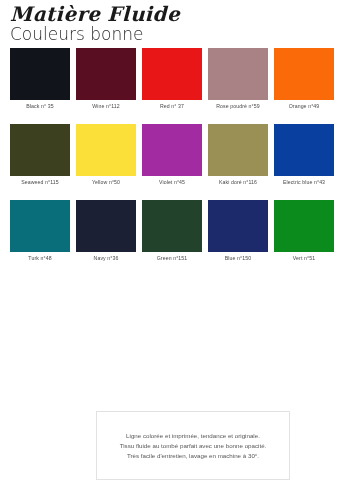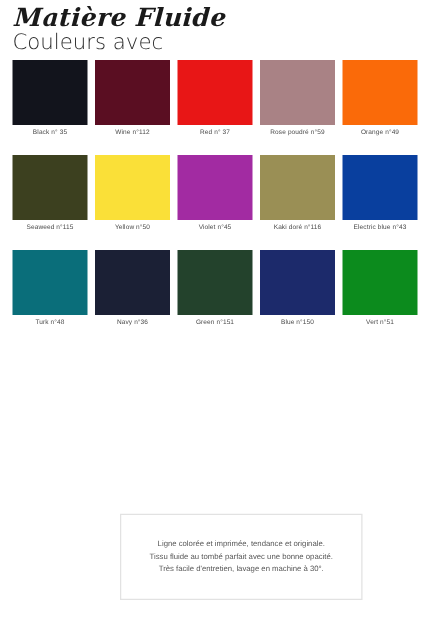--- a/index.html
+++ b/index.html
@@ -123,21 +123,21 @@
     text-align: center;
   }
 </style>
 </head>
 <body>
 
 <div class="page">
 
   <div class="header">
     <div class="brand-title">Matière Fluide</div>
-    <div class="brand-sub">Couleurs avec</div>
+    <div class="brand-sub">Couleurs bonne</div>
   </div>
 
   <div class="grid">
       <div class="grid-row">
         <div class="swatch-cell">
           <div class="swatch-chip" style="background-color: rgb(18, 20, 28);"></div>
           <div class="swatch-label">Black n° 35</div>
         </div>
         <div class="swatch-cell">
           <div class="swatch-chip" style="background-color: rgb(90, 14, 34);"></div>

